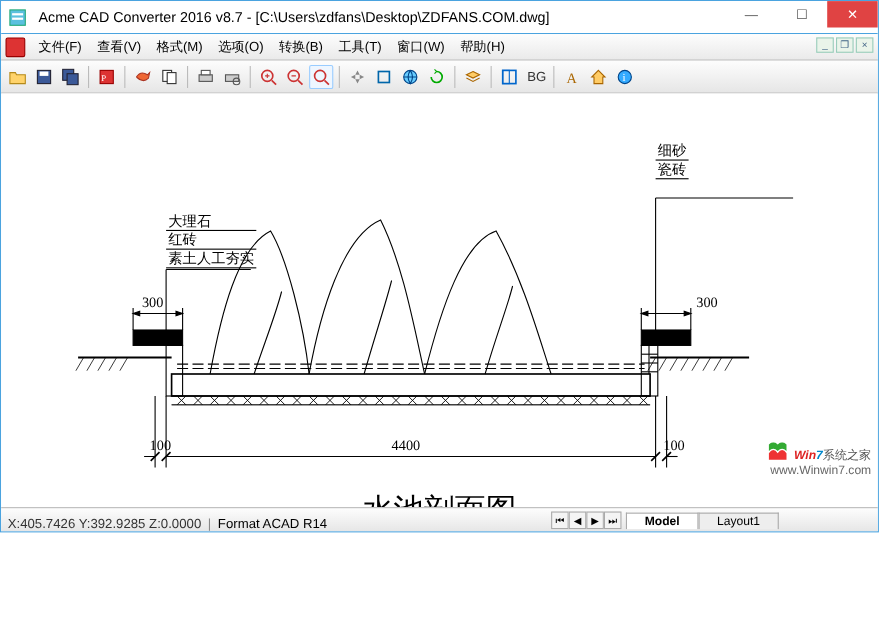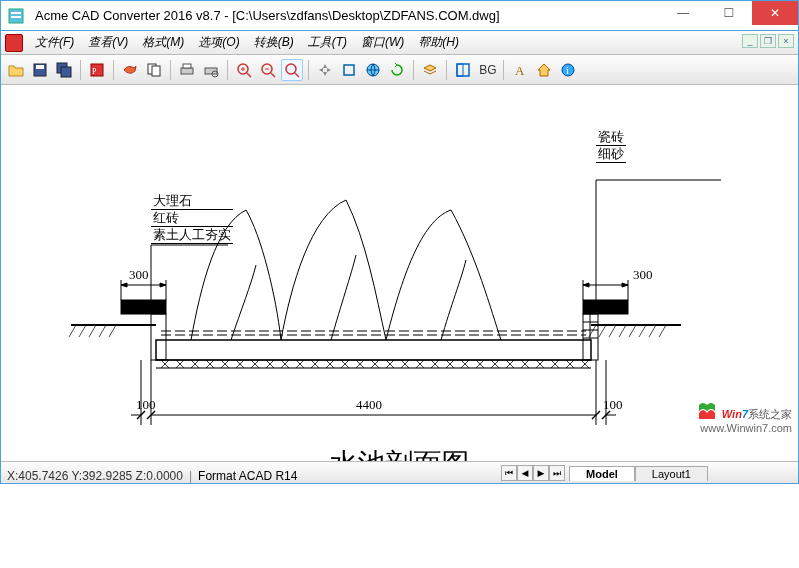--- a/index.html
+++ b/index.html
@@ -7,21 +7,21 @@
   .window { width: 799px; height: 484px; border: 1px solid #4aa3df; background: #fff; position: relative; overflow: hidden; }
   .titlebar { height: 30px; background: #fff; display: flex; align-items: center; border-bottom: 1px solid #4aa3df; }
   .titlebar .icon-box { width: 30px; height: 30px; display:flex; align-items:center; justify-content:center; }
   .titlebar .title-text { flex: 1; font-size: 13px; color: #000; padding-left: 4px; white-space: nowrap; overflow:hidden; }
   .win-btns { display: flex; height: 100%; }
   .win-btn { width: 46px; height: 24px; display:flex; align-items:center; justify-content:center; font-size: 12px; }
   .win-btn.close { background:#e04343; color:#fff; width:46px; height:24px; }
   .win-btn.min, .win-btn.max { background:#fff; color:#555; }
   .menubar { height: 24px; background: linear-gradient(#fdfdfd,#eaeaea); border-bottom: 1px solid #bbb; display:flex; align-items:center; padding: 0 4px; gap: 2px; position: relative; }
   .menubar .app-icon { width:18px; height:18px; background:#d33; border:1px solid #900; border-radius:2px; margin-right:4px; }
-  .menu-item { font-size: 12px; padding: 2px 6px; cursor: default; font-style: italic; }
+  .menu-item { font-size: 12px; padding: 2px 6px; cursor: default; }
   .mdi-btns { position:absolute; right:4px; top:3px; display:flex; gap:2px; }
   .mdi-btn { width:16px; height:14px; border:1px solid #9cb; background:#eaf4ea; font-size:9px; display:flex; align-items:center; justify-content:center; color:#468; }
   .toolbar { height: 30px; background: linear-gradient(#fdfdfd,#e6e6e6); border-bottom:1px solid #bbb; display:flex; align-items:center; padding: 0 4px; gap: 2px; }
   .tb-btn { width:22px; height:22px; display:flex; align-items:center; justify-content:center; border:1px solid transparent; border-radius:2px; font-size:14px; cursor:default; }
   .tb-sep { width:1px; height:20px; background:#bbb; margin:0 3px; }
   .tb-label { font-size:12px; color:#333; padding-left:2px; }
   .canvas { position:relative; width:100%; height:calc(100% - 30px - 24px - 30px - 22px); background:#fff; overflow:hidden; }
   .drawing { position:absolute; inset:0; }
   .drawing-title { position:absolute; left:50%; transform:translateX(-50%); top:442px; font-family: Liberation Mono, monospace; font-size:28px; }
   .label-box { position:absolute; font-family:"SimSun",serif; font-size:13px; line-height:16px; }
@@ -304,22 +304,22 @@
         <line x1="601" y1="334" x2="609" y2="326" stroke-width="1.5"></line>
       </g>
     </svg>
 
     <div class="label-box" style="left:150px; top:108px;">
       <div class="row">大理石</div>
       <div class="row">红砖</div>
       <div class="row">素土人工夯实</div>
     </div>
     <div class="label-box" style="left:595px; top:44px;">
+      <div class="row">细砂</div>
       <div class="row">瓷砖</div>
-      <div class="row">细砂</div>
     </div>
     <div class="dim-text" style="left:128px; top:182px;">300</div>
     <div class="dim-text" style="left:632px; top:182px;">300</div>
     <div class="dim-text" style="left:135px; top:312px;">100</div>
     <div class="dim-text" style="left:355px; top:312px;">4400</div>
     <div class="dim-text" style="left:602px; top:312px;">100</div>
     <div class="drawing-title" style="top:360px;">水池剖面图</div>
 
     <div class="watermark">
       <div class="big">

